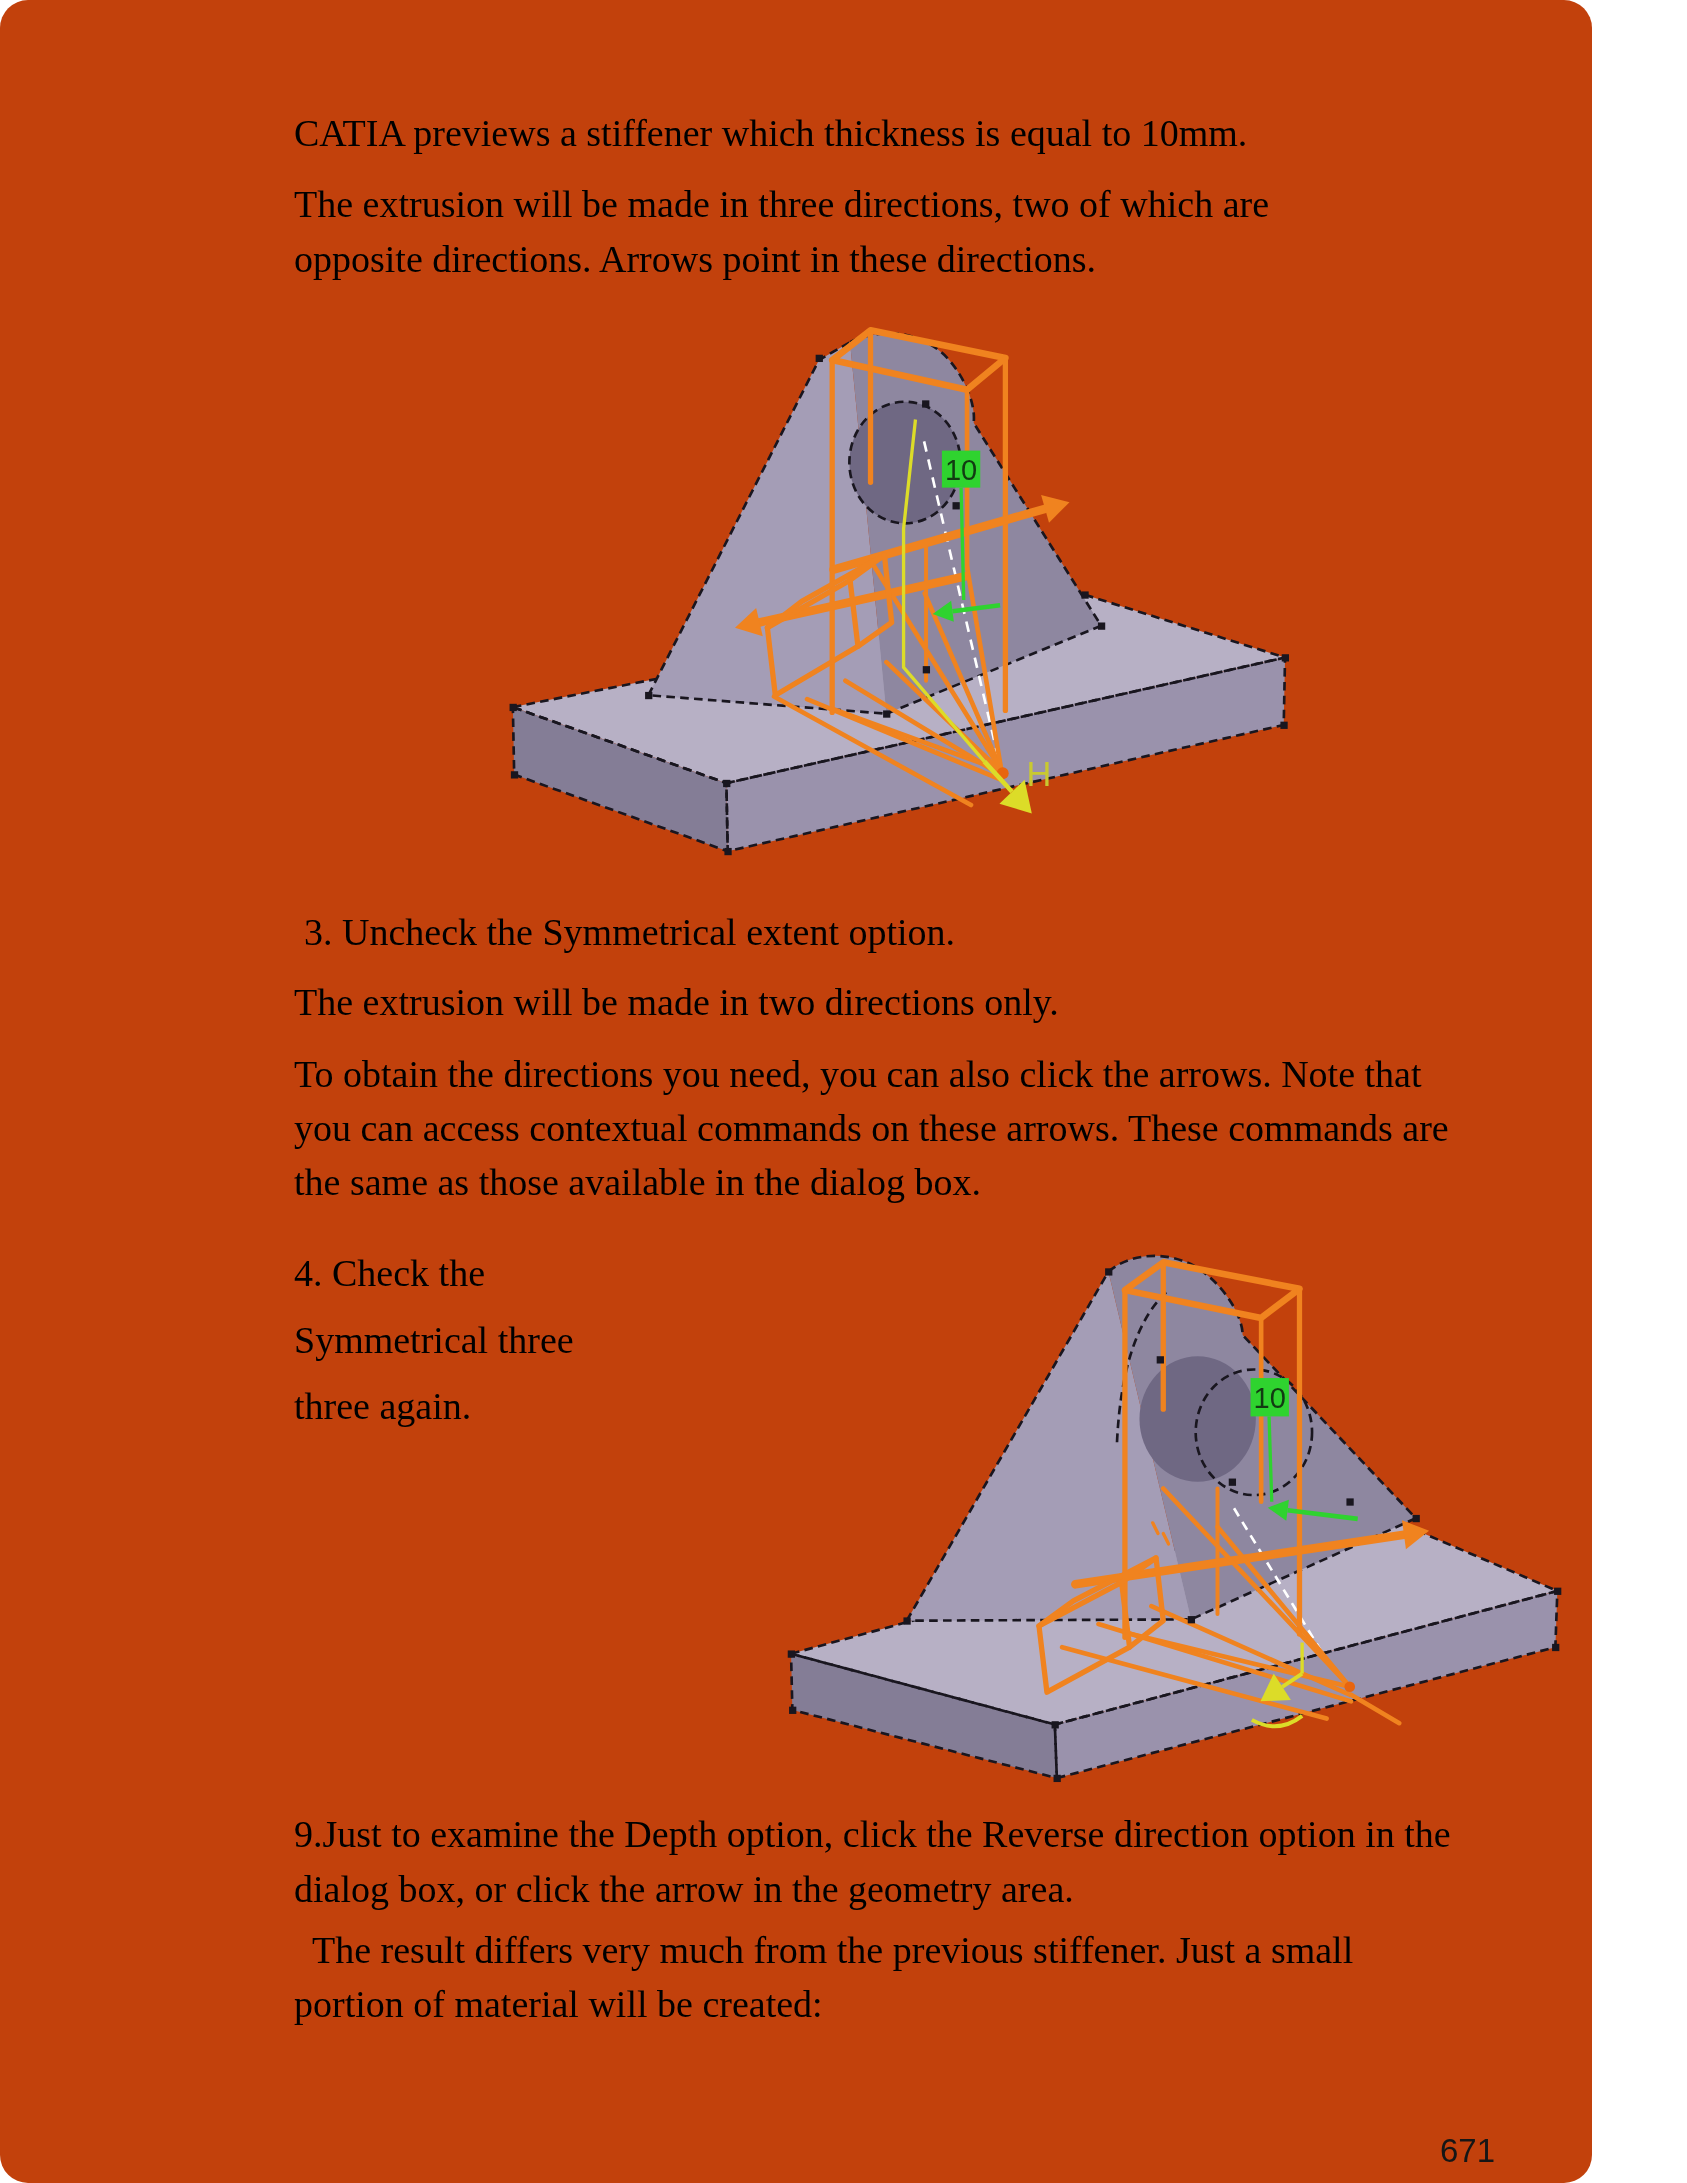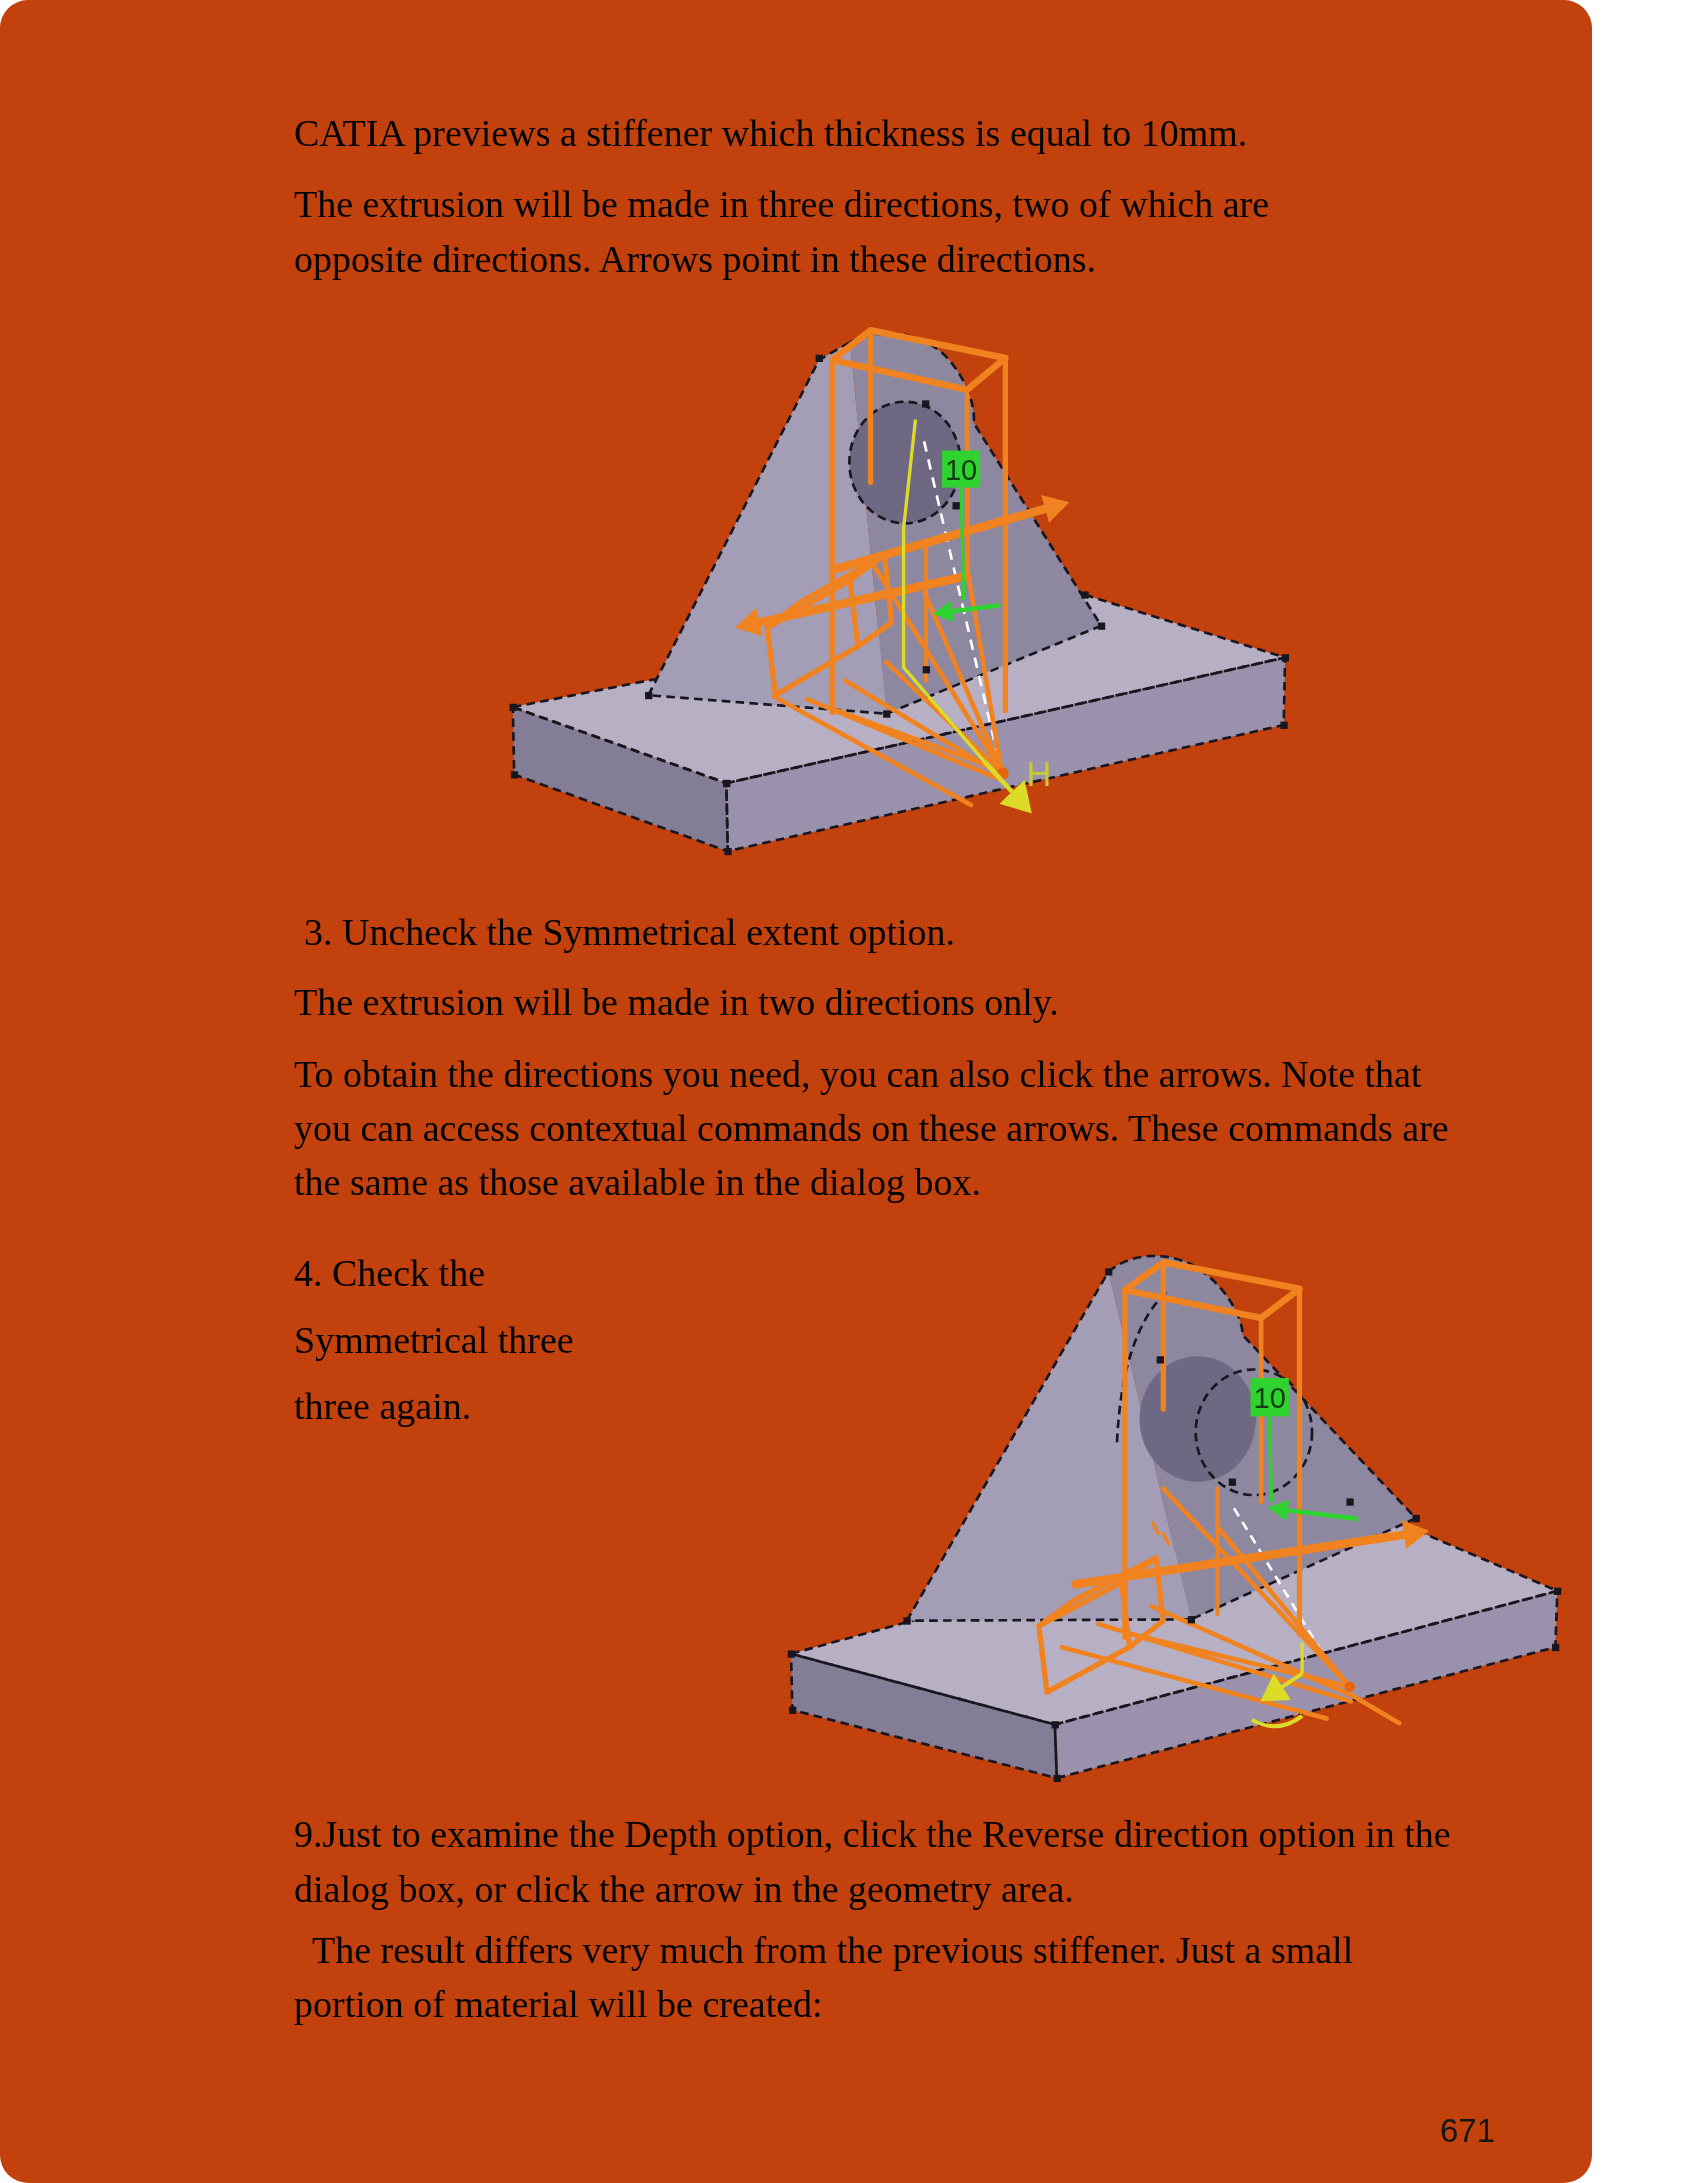--- a/index.html
+++ b/index.html
@@ -15,20 +15,21 @@
     position:absolute;
     white-space:nowrap;
     font:38px/54px "Liberation Serif", serif;
     color:#000000;
   }
   .col-narrow {  }
   .pageno {
     position:absolute;
     font:33px/37px "Liberation Sans", sans-serif;
     color:#161616;
+    margin-top:20px;
   }
   svg.figure { position:absolute; }
   .edge { stroke:#19161F; stroke-width:4; fill:none; stroke-dasharray:13 8; stroke-linejoin:round; }
   .wire { stroke-linecap:round; stroke-linejoin:round; fill:none; }
   .vdot { fill:#19161F; }
 </style>
 </head>
 <body>
 
 <div class="page">

